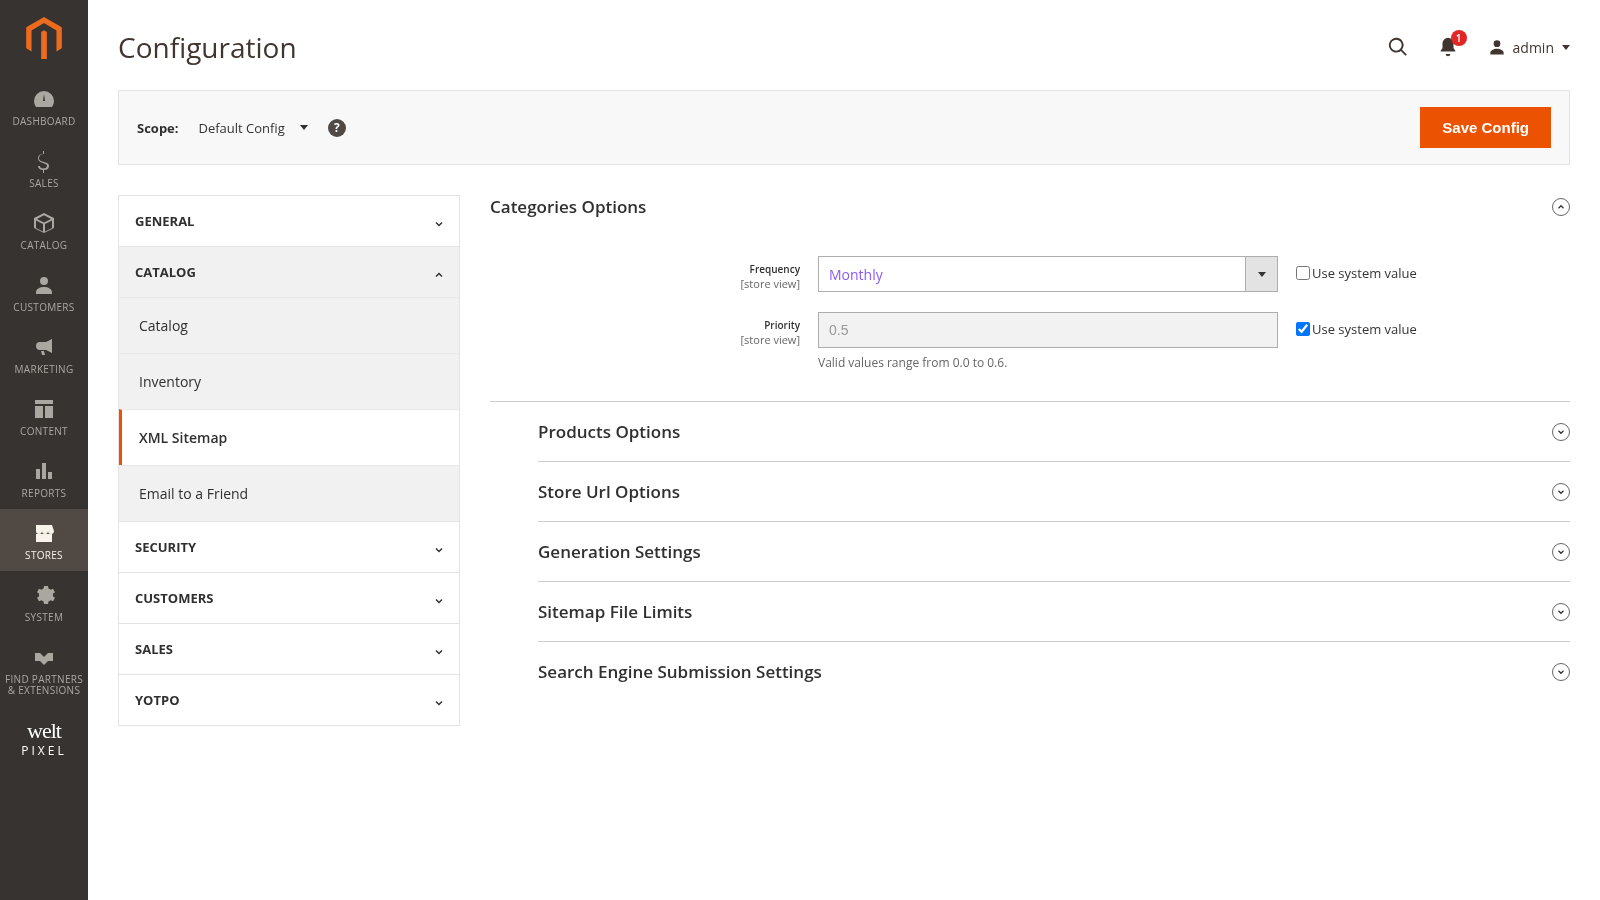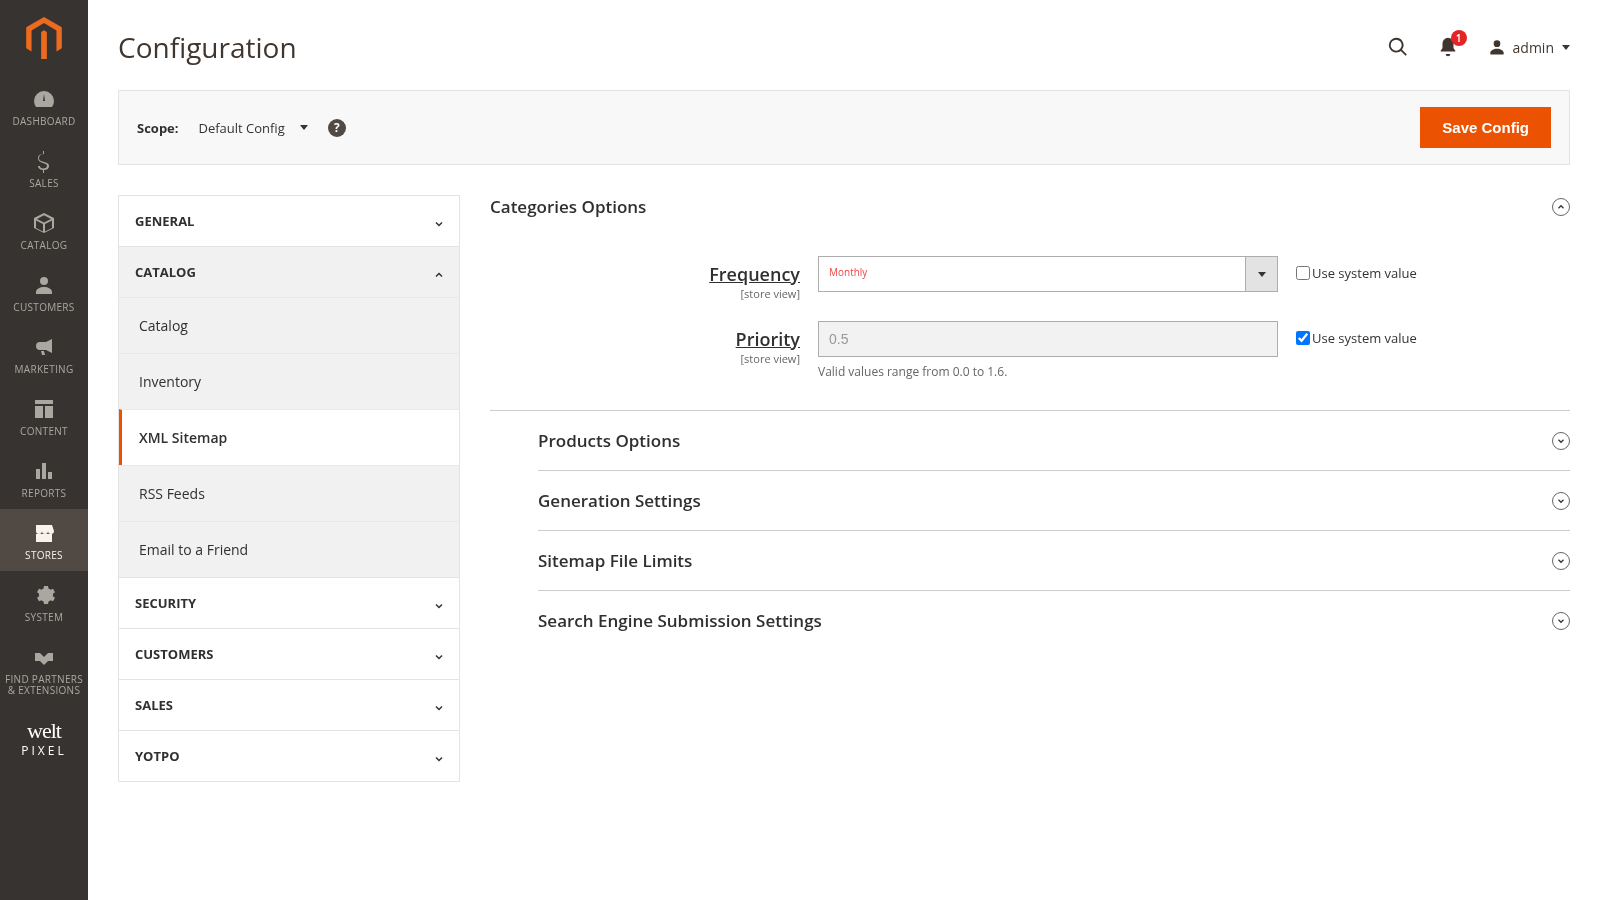--- a/index.html
+++ b/index.html
@@ -54,25 +54,25 @@
 
 .settings { flex: 1; }
 .section-head { display: flex; align-items: center; justify-content: space-between; padding: 0 0 18px 0; cursor: pointer; }
 .section-head.with-border { border-bottom: 1px solid #ccc; padding: 18px 0; margin-left: 48px; }
 .section-title { font-size: 17px; font-weight: 600; color: #303030; }
 .collapse-icon { width: 18px; height: 18px; border: 1px solid #666; border-radius: 50%; display: flex; align-items: center; justify-content: center; }
 .collapse-icon svg { width: 10px; height: 10px; }
 
 .form-row { display: flex; align-items: flex-start; gap: 18px; margin-top: 20px; }
 .form-label-col { width: 310px; text-align: right; padding-top: 6px; }
-.form-label { font-size: 18px; font-weight: 600; color: #303030; text-decoration: underline; }
+.form-label { font-size: 10px; font-weight: 600; color: #303030; }
 .form-label-note { font-size: 11px; color: #666; }
 .form-control-col { width: 460px; }
 .select-wrap { display: flex; border: 1px solid #adadad; background: #fff; height: 36px; }
-.select-wrap .select-value { flex: 1; padding: 8px 10px; font-size: 10px; color: #ef4444; }
+.select-wrap .select-value { flex: 1; padding: 8px 10px; font-size: 14px; color: #8b5cf6; }
 .select-wrap .select-arrow { width: 32px; background: #e3e3e3; display: flex; align-items: center; justify-content: center; border-left: 1px solid #adadad; }
 .select-wrap .select-arrow .caret { width: 0; height: 0; border-left: 4px solid transparent; border-right: 4px solid transparent; border-top: 5px solid #333; }
 .text-input { width: 100%; height: 36px; border: 1px solid #adadad; padding: 8px 10px; font-size: 14px; background: #f2f2f2; color: #999; }
 .field-note { font-size: 12px; color: #666; margin-top: 6px; }
 .checkbox-col { display: flex; align-items: center; gap: 2px; padding-top: 8px; font-size: 13px; }
 .checkbox-col input { width: 14px; height: 14px; }
 
 .section-divider { border-bottom: 1px solid #ccc; margin-top: 30px; }
 </style>
 </head>
@@ -217,21 +217,20 @@
       </div>
       <div class="group-head open">
         <span>CATALOG</span>
         <span class="chevron"><svg viewBox="0 0 24 24">
               <path fill="none" stroke="#333" stroke-width="3" d="M6 15l6-6 6 6"></path>
             </svg></span>
       </div>
       <div class="sub-item">Catalog</div>
       <div class="sub-item">Inventory</div>
       <div class="sub-item active">XML Sitemap</div>
-      <div class="sub-item">RSS Feeds</div>
       <div class="sub-item">Email to a Friend</div>
       <div class="group-head">
         <span>SECURITY</span>
         <span class="chevron"><svg viewBox="0 0 24 24">
               <path fill="none" stroke="#333" stroke-width="3" d="M6 9l6 6 6-6"></path>
             </svg></span>
       </div>
       <div class="group-head">
         <span>CUSTOMERS</span>
         <span class="chevron"><svg viewBox="0 0 24 24">
@@ -281,39 +280,47 @@
         </label>
       </div>
 
       <div class="form-row">
         <div class="form-label-col">
           <div class="form-label">Priority</div>
           <div class="form-label-note">[store view]</div>
         </div>
         <div class="form-control-col">
           <input class="text-input" type="text" disabled="" value="0.5" style="">
-          <div class="field-note">Valid values range from 0.0 to 1.6.</div>
+          <div class="field-note">Valid values range from 0.0 to 0.6.</div>
         </div>
         <label class="checkbox-col">
           <input type="checkbox" checked="" style="">
           <span>Use system value</span>
         </label>
       </div>
 
       <div class="section-divider"></div>
 
       <div class="section-head with-border">
         <span class="section-title">Products Options</span>
         <span class="collapse-icon">
             <svg viewBox="0 0 24 24">
               <path fill="none" stroke="#333" stroke-width="3" d="M6 9l6 6 6-6"></path>
             </svg>
           </span>
       </div>
       <div class="section-head with-border">
+        <span class="section-title">Store Url Options</span>
+        <span class="collapse-icon">
+            <svg viewBox="0 0 24 24">
+              <path fill="none" stroke="#333" stroke-width="3" d="M6 9l6 6 6-6"></path>
+            </svg>
+          </span>
+      </div>
+      <div class="section-head with-border">
         <span class="section-title">Generation Settings</span>
         <span class="collapse-icon">
             <svg viewBox="0 0 24 24">
               <path fill="none" stroke="#333" stroke-width="3" d="M6 9l6 6 6-6"></path>
             </svg>
           </span>
       </div>
       <div class="section-head with-border">
         <span class="section-title">Sitemap File Limits</span>
         <span class="collapse-icon">

